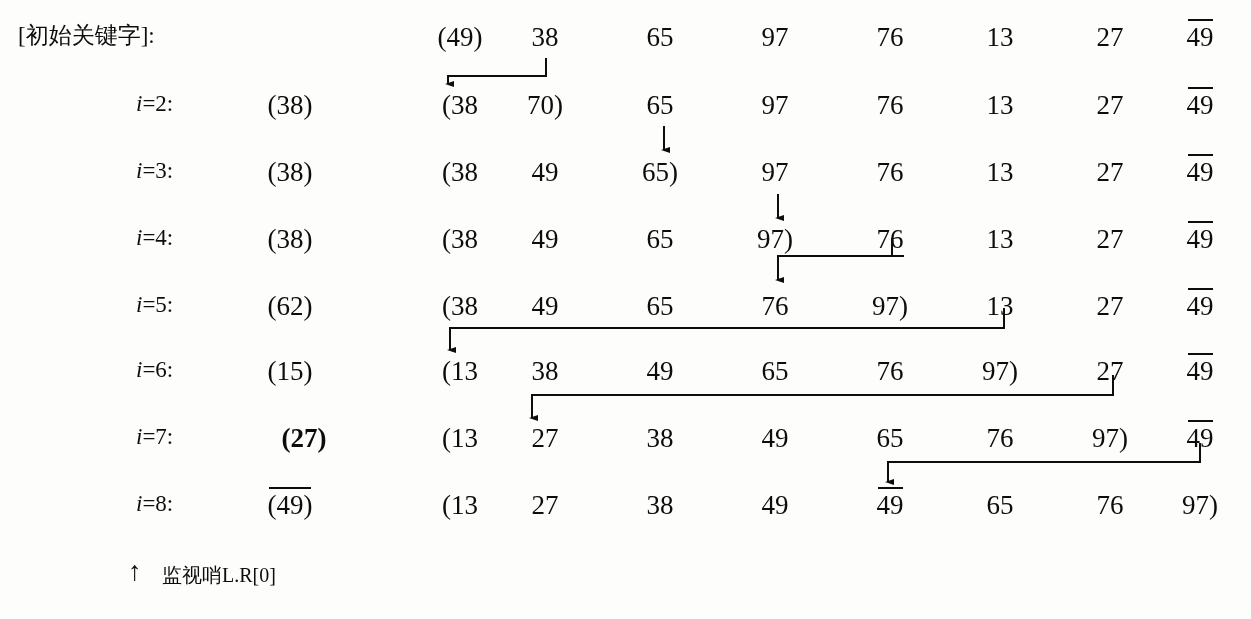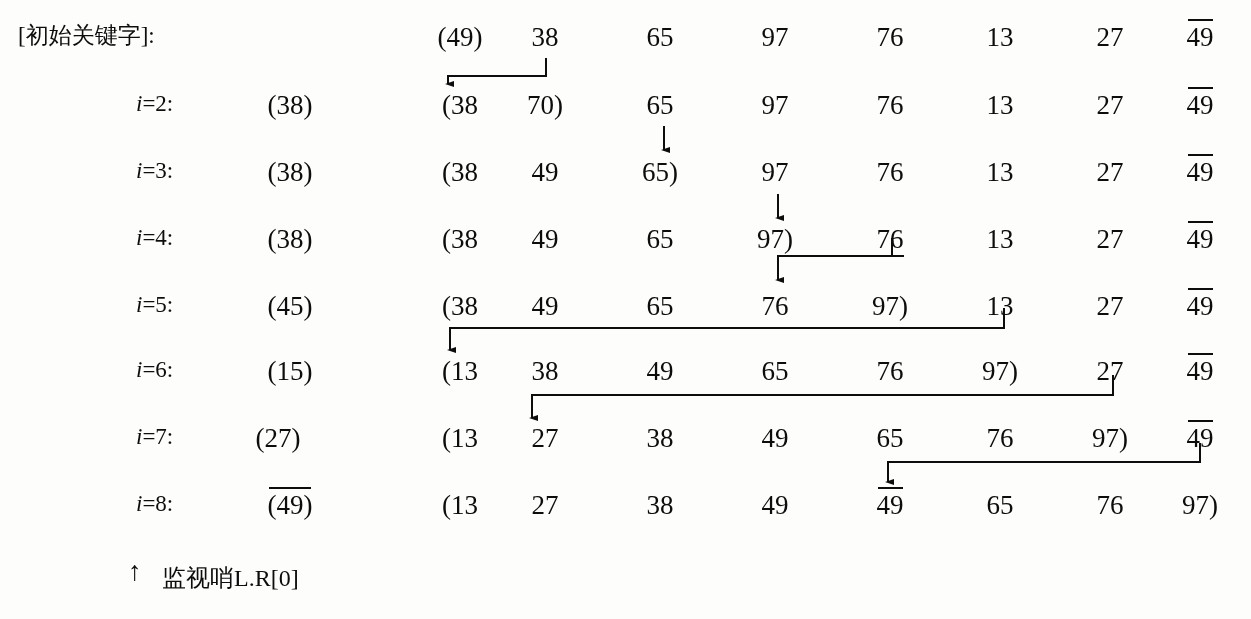--- a/index.html
+++ b/index.html
@@ -96,21 +96,21 @@
     position: absolute;
     left: 0;
     top: 556px;
     width: 1251px;
     height: 46px;
   }
   #footer .ftext {
     position: absolute;
     left: 162px;
     top: 6px;
-    font-size: 24px;
+    font-size: 20px;
     white-space: nowrap;
   }
   #footer .fup {
     position: absolute;
     left: 128px;
     top: 2px;
     font-size: 27px;
     line-height: 1;
   }
 </style>
@@ -186,21 +186,21 @@
         <div class="cell" style="left: 545px;">49</div>
         <div class="cell" style="left: 660px;">65</div>
         <div class="cell" style="left: 775px;">97)</div>
         <div class="cell" style="left: 890px;"><span class="und">76</span></div>
         <div class="cell" style="left: 1000px;">13</div>
         <div class="cell" style="left: 1110px;">27</div>
         <div class="cell" style="left: 1200px;"><span class="ovl">49</span></div>
       </div>
       <div class="row" style="top: 279px;">
         <div class="label iter"><span class="ivar">i</span>=5:</div>
-        <div class="cell sent" style="left: 290px;">(45)</div>
+        <div class="cell sent" style="left: 290px;">(62)</div>
         <div class="cell" style="left: 460px;">(38</div>
         <div class="cell" style="left: 545px;">49</div>
         <div class="cell" style="left: 660px;">65</div>
         <div class="cell" style="left: 775px;">76</div>
         <div class="cell" style="left: 890px;">97)</div>
         <div class="cell" style="left: 1000px;">13</div>
         <div class="cell" style="left: 1110px;">27</div>
         <div class="cell" style="left: 1200px;"><span class="ovl">49</span></div>
       </div>
       <div class="row" style="top: 344px;">
@@ -210,21 +210,21 @@
         <div class="cell" style="left: 545px;">38</div>
         <div class="cell" style="left: 660px;">49</div>
         <div class="cell" style="left: 775px;">65</div>
         <div class="cell" style="left: 890px;">76</div>
         <div class="cell" style="left: 1000px;">97)</div>
         <div class="cell" style="left: 1110px;">27</div>
         <div class="cell" style="left: 1200px;"><span class="ovl">49</span></div>
       </div>
       <div class="row" style="top: 411px;">
         <div class="label iter"><span class="ivar">i</span>=7:</div>
-        <div class="cell sent" style="left: 278px;">(27)</div>
+        <div class="cell sent" style="left: 304px; font-weight: bold;">(27)</div>
         <div class="cell" style="left: 460px;">(13</div>
         <div class="cell" style="left: 545px;">27</div>
         <div class="cell" style="left: 660px;">38</div>
         <div class="cell" style="left: 775px;">49</div>
         <div class="cell" style="left: 890px;">65</div>
         <div class="cell" style="left: 1000px;">76</div>
         <div class="cell" style="left: 1110px;">97)</div>
         <div class="cell" style="left: 1200px;"><span class="ovl">49</span></div>
       </div>
       <div class="row" style="top: 478px;">

